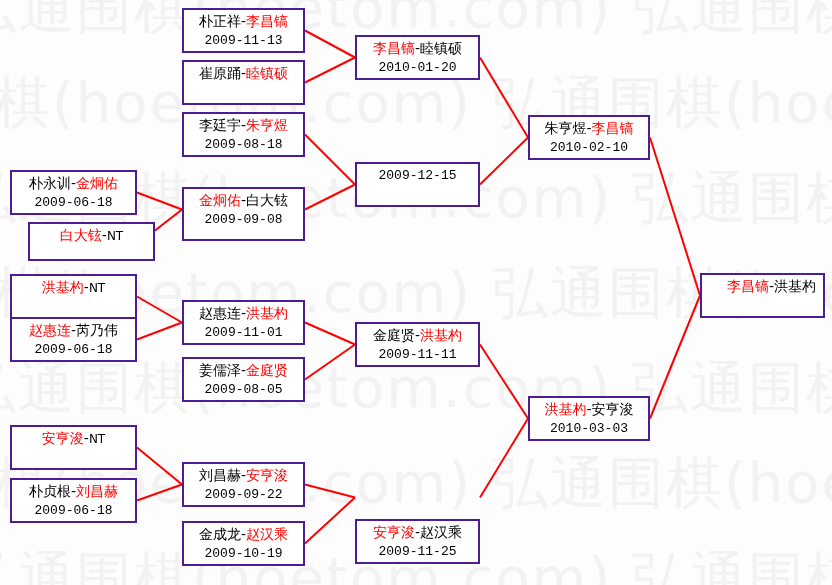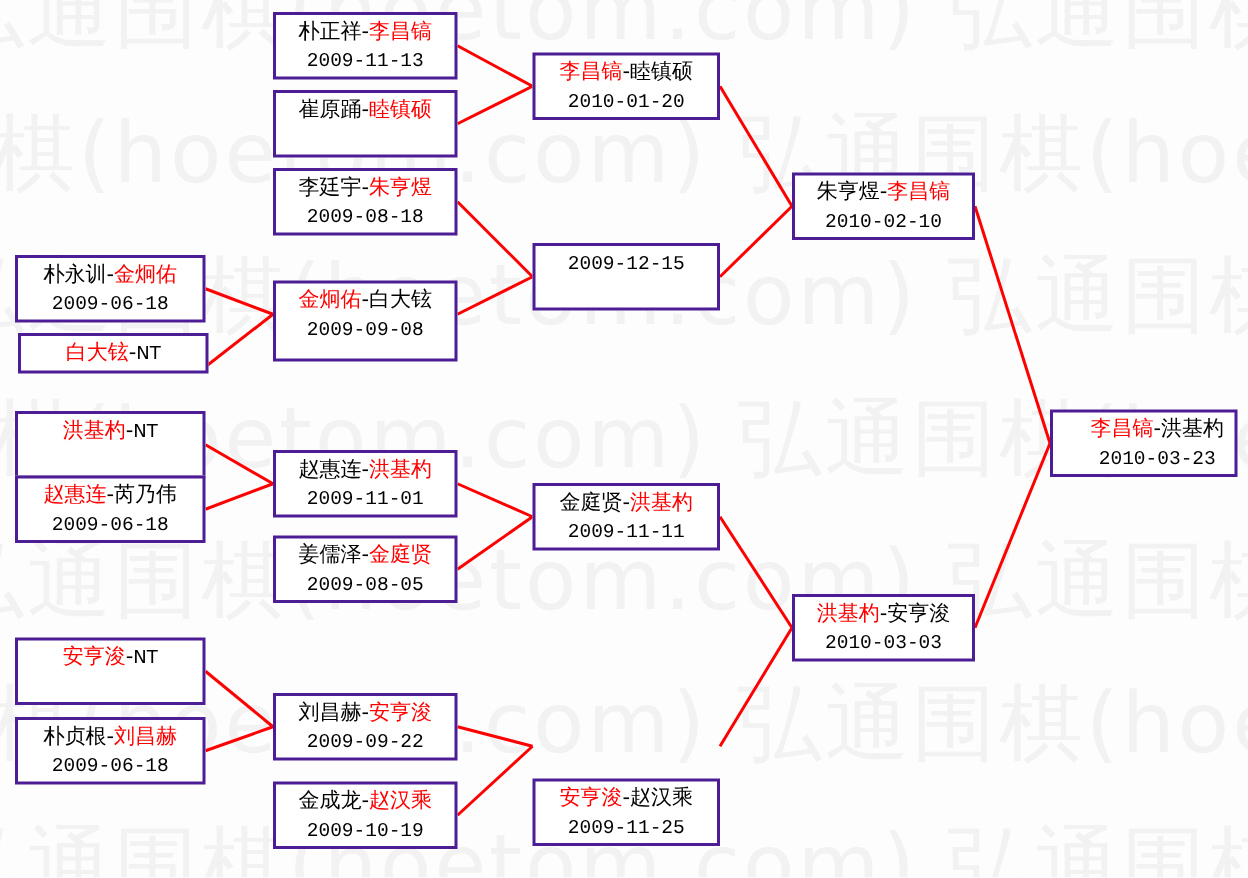--- a/index.html
+++ b/index.html
@@ -98,21 +98,21 @@
       <line x1="480" y1="497.5" x2="528" y2="418.5" stroke="#ff0000" stroke-width="2"></line>
       <line x1="650" y1="137.5" x2="700" y2="295.5" stroke="#ff0000" stroke-width="2"></line>
       <line x1="650" y1="418.5" x2="700" y2="295.5" stroke="#ff0000" stroke-width="2"></line>
     </svg>
 
   <div id="nodes">
       <div class="node" style="left: 10px; top: 170px; width: 127px; height: 45px;">
         <span class="ln1"><span class="l">朴永训</span><span class="sep">-</span><span class="w">金炯佑</span></span>
         <span class="ln2">2009-06-18</span>
       </div>
-      <div class="node" style="left: 12px; top: 222px; width: 127px; height: 27px;">
+      <div class="node" style="left: 28px; top: 222px; width: 127px; height: 39px;">
         <span class="ln1"><span class="w">白大铉</span><span class="sep">-</span><span class="nt">NT</span></span>
         <span class="ln2"></span>
       </div>
       <div class="node" style="left: 10px; top: 274px; width: 127px; height: 45px;">
         <span class="ln1"><span class="w">洪基杓</span><span class="sep">-</span><span class="nt">NT</span></span>
         <span class="ln2"></span>
       </div>
       <div class="node" style="left: 10px; top: 317px; width: 127px; height: 45px;">
         <span class="ln1"><span class="w">赵惠连</span><span class="sep">-</span><span class="l">芮乃伟</span></span>
         <span class="ln2">2009-06-18</span>
@@ -174,17 +174,16 @@
       <div class="node" style="left: 528px; top: 115px; width: 122px; height: 45px;">
         <span class="ln1"><span class="l">朱亨煜</span><span class="sep">-</span><span class="w">李昌镐</span></span>
         <span class="ln2">2010-02-10</span>
       </div>
       <div class="node" style="left: 528px; top: 396px; width: 122px; height: 45px;">
         <span class="ln1"><span class="w">洪基杓</span><span class="sep">-</span><span class="l">安亨浚</span></span>
         <span class="ln2">2010-03-03</span>
       </div>
       <div class="node" style="left: 700px; top: 273px; width: 125px; height: 45px; padding-left: 18px;">
         <span class="ln1"><span class="w">李昌镐</span><span class="sep">-</span><span class="l">洪基杓</span></span>
-        <span class="ln2">2010-03-23</span>
       </div>
     </div>
 
 </div>
 
 </body></html>

